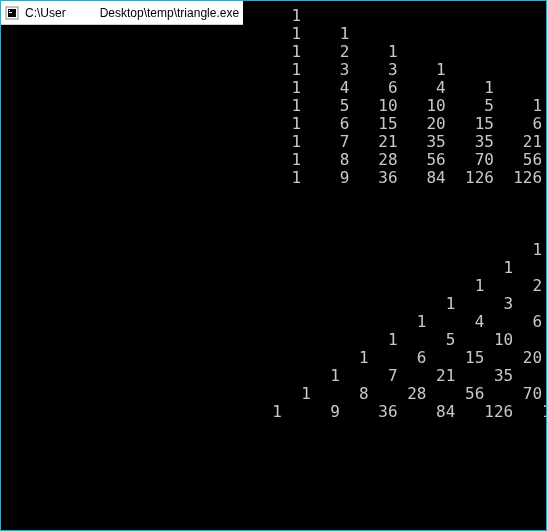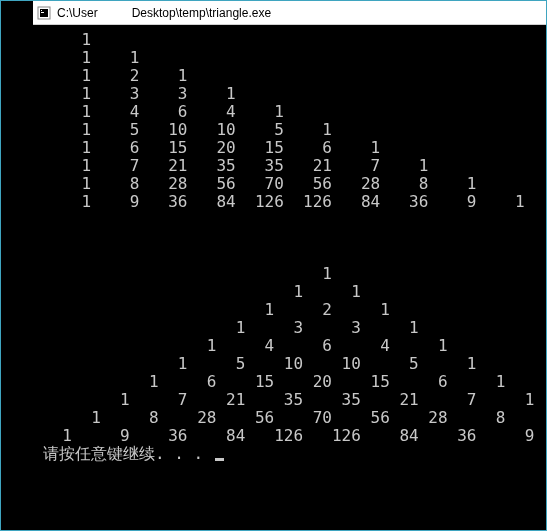--- a/index.html
+++ b/index.html
@@ -11,22 +11,20 @@
     font-family: "SimSun", "Microsoft YaHei", monospace;
     overflow: hidden;
   }
   .window {
     width: 547px;
     height: 531px;
     border: 1px solid #3fa5c0;
     box-sizing: border-box;
     background: #000;
     display: flex;
-    flex-direction: column;
-    padding-left: 32px;
   }
   .titlebar {
     height: 24px;
     background: #fff;
     display: flex;
     align-items: center;
     padding: 0 4px;
     border-bottom: 1px solid #d0d0d0;
     box-sizing: border-box;
   }
@@ -105,14 +103,14 @@
                              1
                           1     1
                        1     2     1
                     1     3     3     1
                  1     4     6     4     1
               1     5    10    10     5     1
            1     6    15    20    15     6     1
         1     7    21    35    35    21     7     1
      1     8    28    56    70    56    28     8     1
   1     9    36    84   126   126    84    36     9     1
-</span><span><span>请按任意键继续. . . </span><span class="cursor"></span></span></div>
+</span></div>
 </div>
 
 </body></html>

